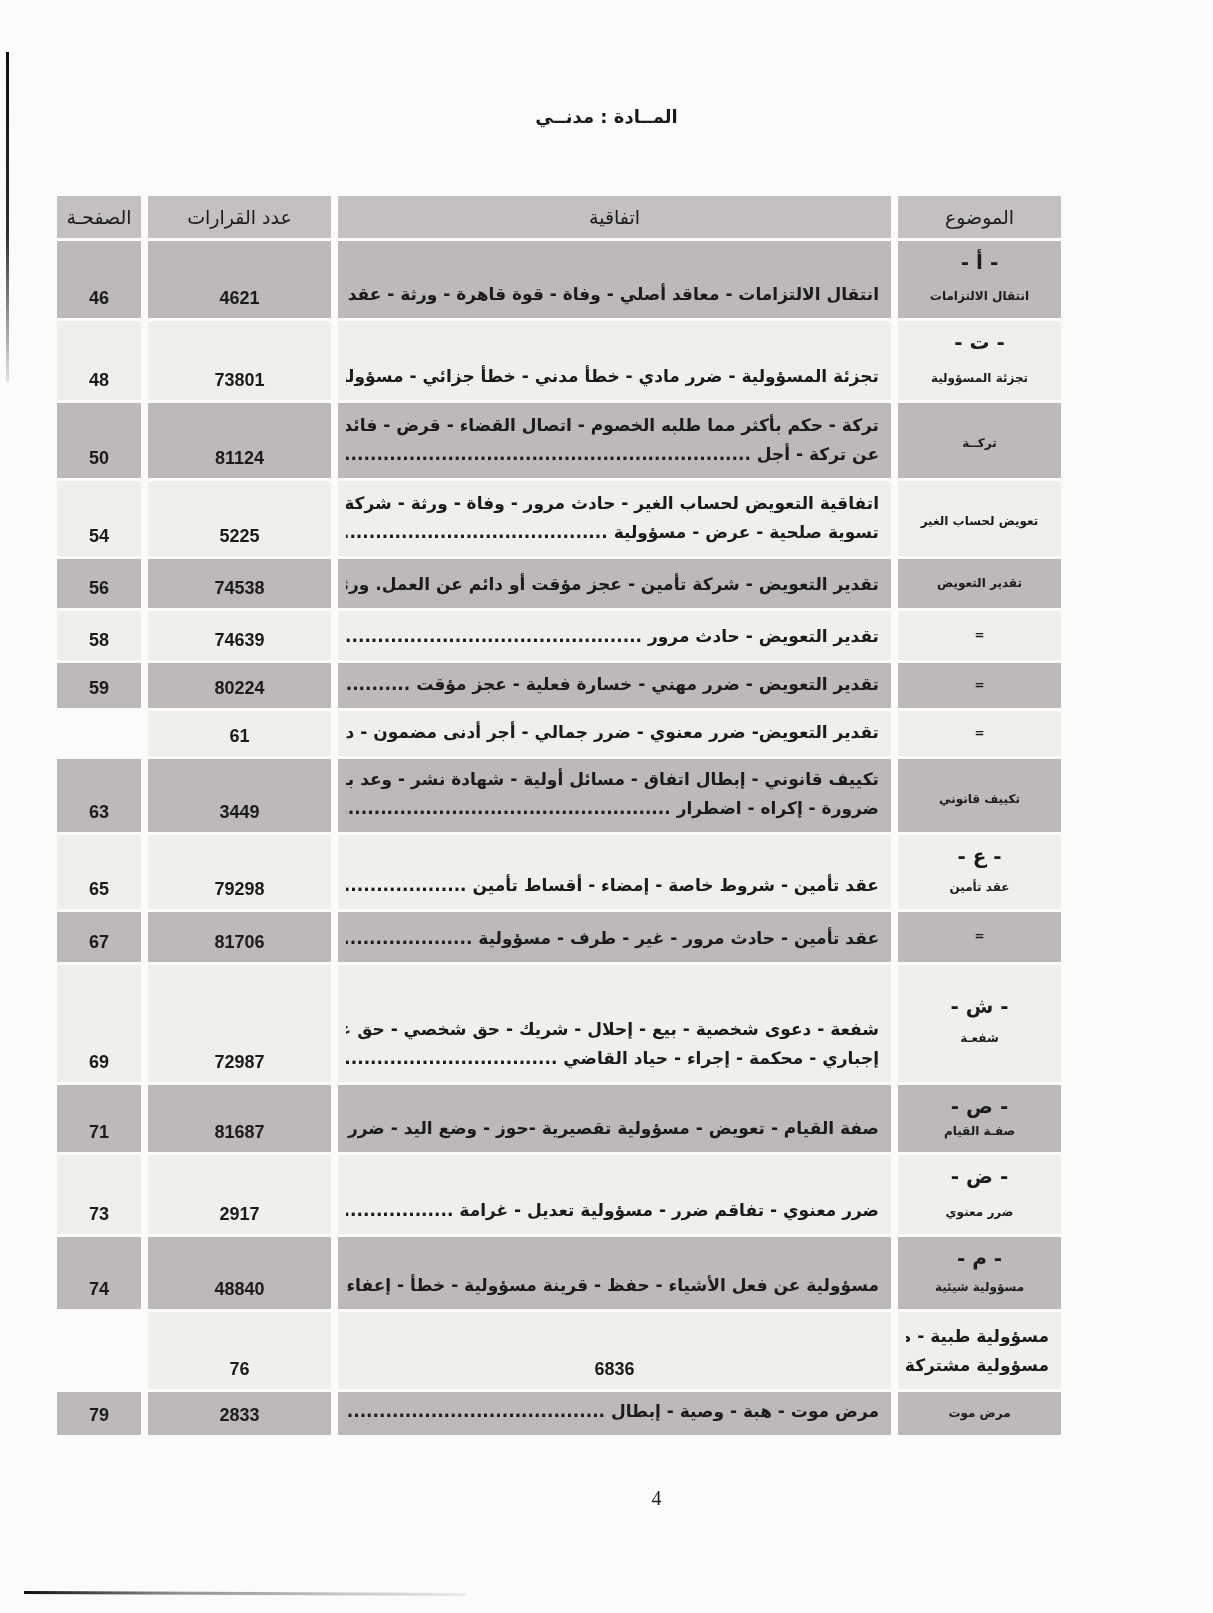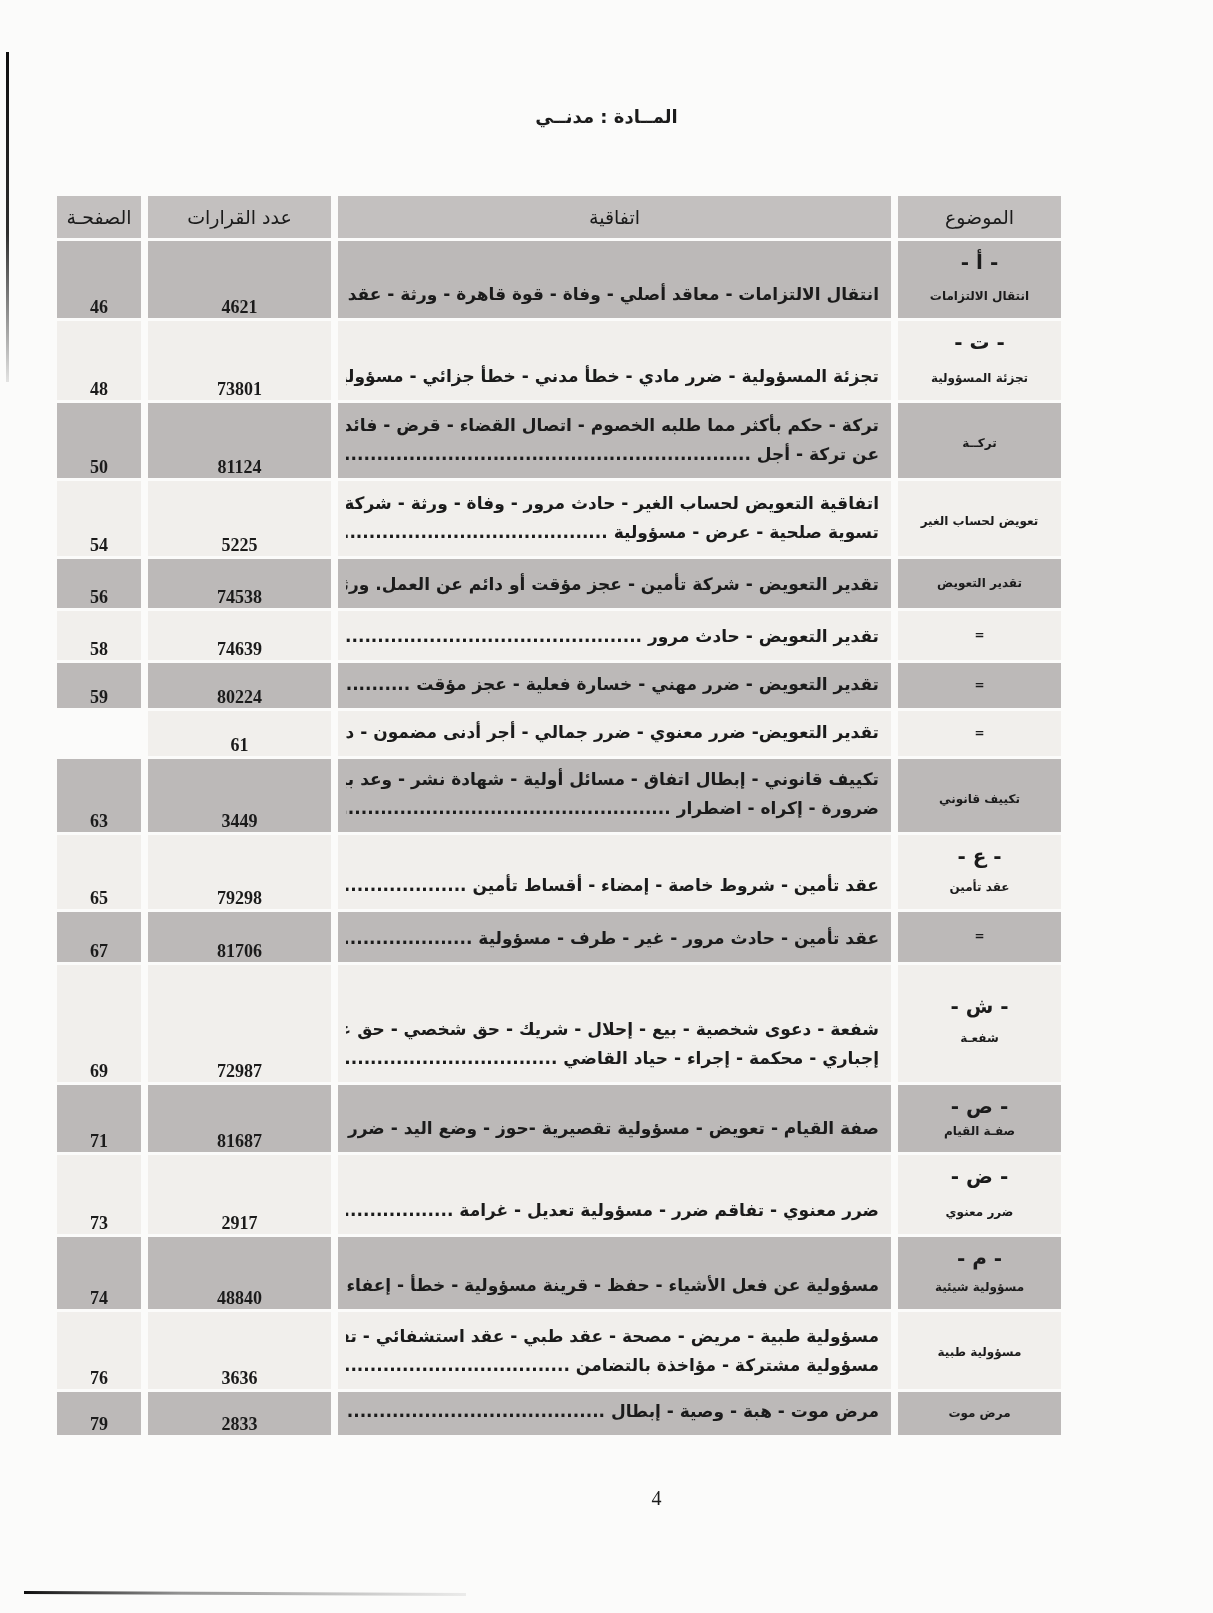--- a/index.html
+++ b/index.html
@@ -45,22 +45,23 @@
     display:flex;flex-direction:column;justify-content:flex-end;
     padding:4px 12px 9px 8px;
   }
   .kline{
     white-space:nowrap;overflow:hidden;
     font-size:17px;font-weight:bold;line-height:29px;
     text-align:start;
   }
   .num{
     display:flex;align-items:flex-end;justify-content:center;
+    padding-bottom:9px;
     font-size:18px;font-weight:bold;
-    font-family:Liberation Serif, serif;
+    font-family:Liberation Sans, sans-serif;
   }
   .topic{
     display:flex;flex-direction:column;align-items:center;
     text-align:center;font-weight:bold;
     padding:8px 6px 10px;
   }
   .topic .sec{font-size:20px;line-height:26px;}
   .topic .tname{font-size:12px;line-height:24px;}
   .lay-between{justify-content:space-between;}
   .lay-top{justify-content:flex-start;row-gap:7px;padding-top:28px;}
@@ -252,28 +253,25 @@
             <div class="sec">- م -</div>
             <div class="tname">مسؤولية شيئية</div>
           </div>
           <div class="cell keys">
             <div class="kline">مسؤولية عن فعل الأشياء - حفظ - قرينة مسؤولية - خطأ - إعفاء ....................................</div>
           </div>
           <div class="cell num">48840</div>
           <div class="cell num">74</div>
         </div>
         <div class="trow light" style="height: 77px;">
-          <div class="cell topic lay-top">
-            <div class="tname">مسؤولية طبية</div>
-          </div>
           <div class="cell keys">
             <div class="kline">مسؤولية طبية - مريض - مصحة - عقد طبي - عقد استشفائي - تقصير في العناية -</div>
             <div class="kline">مسؤولية مشتركة - مؤاخذة بالتضامن .......................................................................</div>
           </div>
-          <div class="cell num">3636</div>
+          <div class="cell num">6836</div>
           <div class="cell num">76</div>
         </div>
         <div class="trow dark" style="height: 43px;">
           <div class="cell topic lay-center">
             <div class="tname">مرض موت</div>
           </div>
           <div class="cell keys">
             <div class="kline">مرض موت - هبة - وصية - إبطال .............................................................................</div>
           </div>
           <div class="cell num">2833</div>

